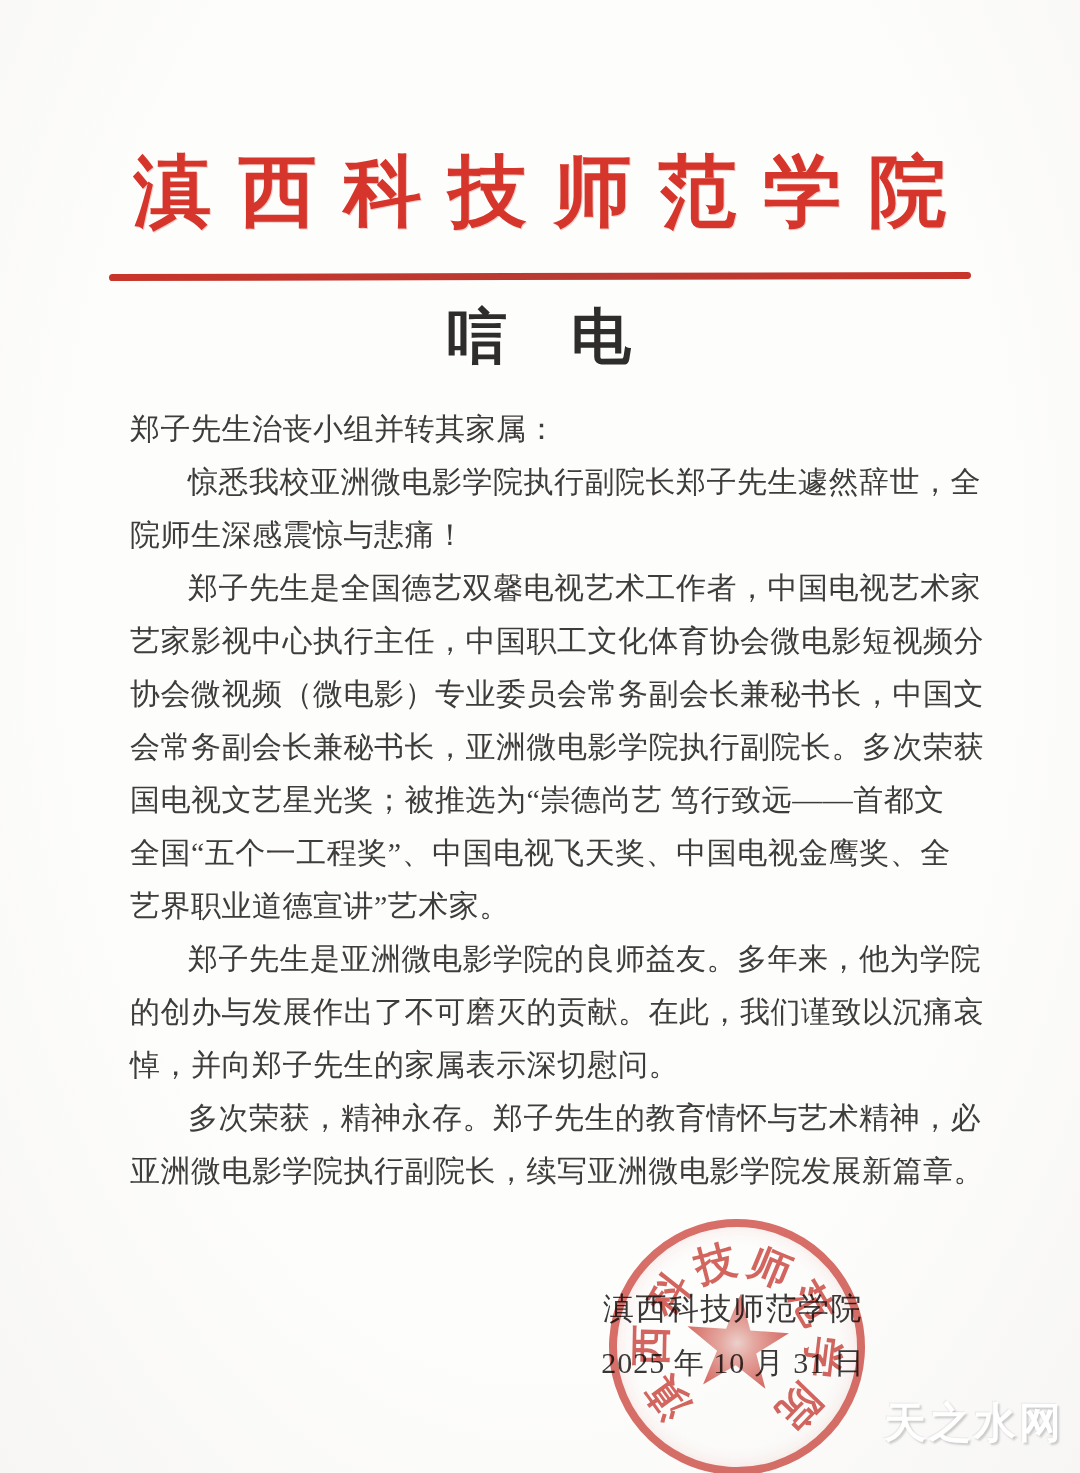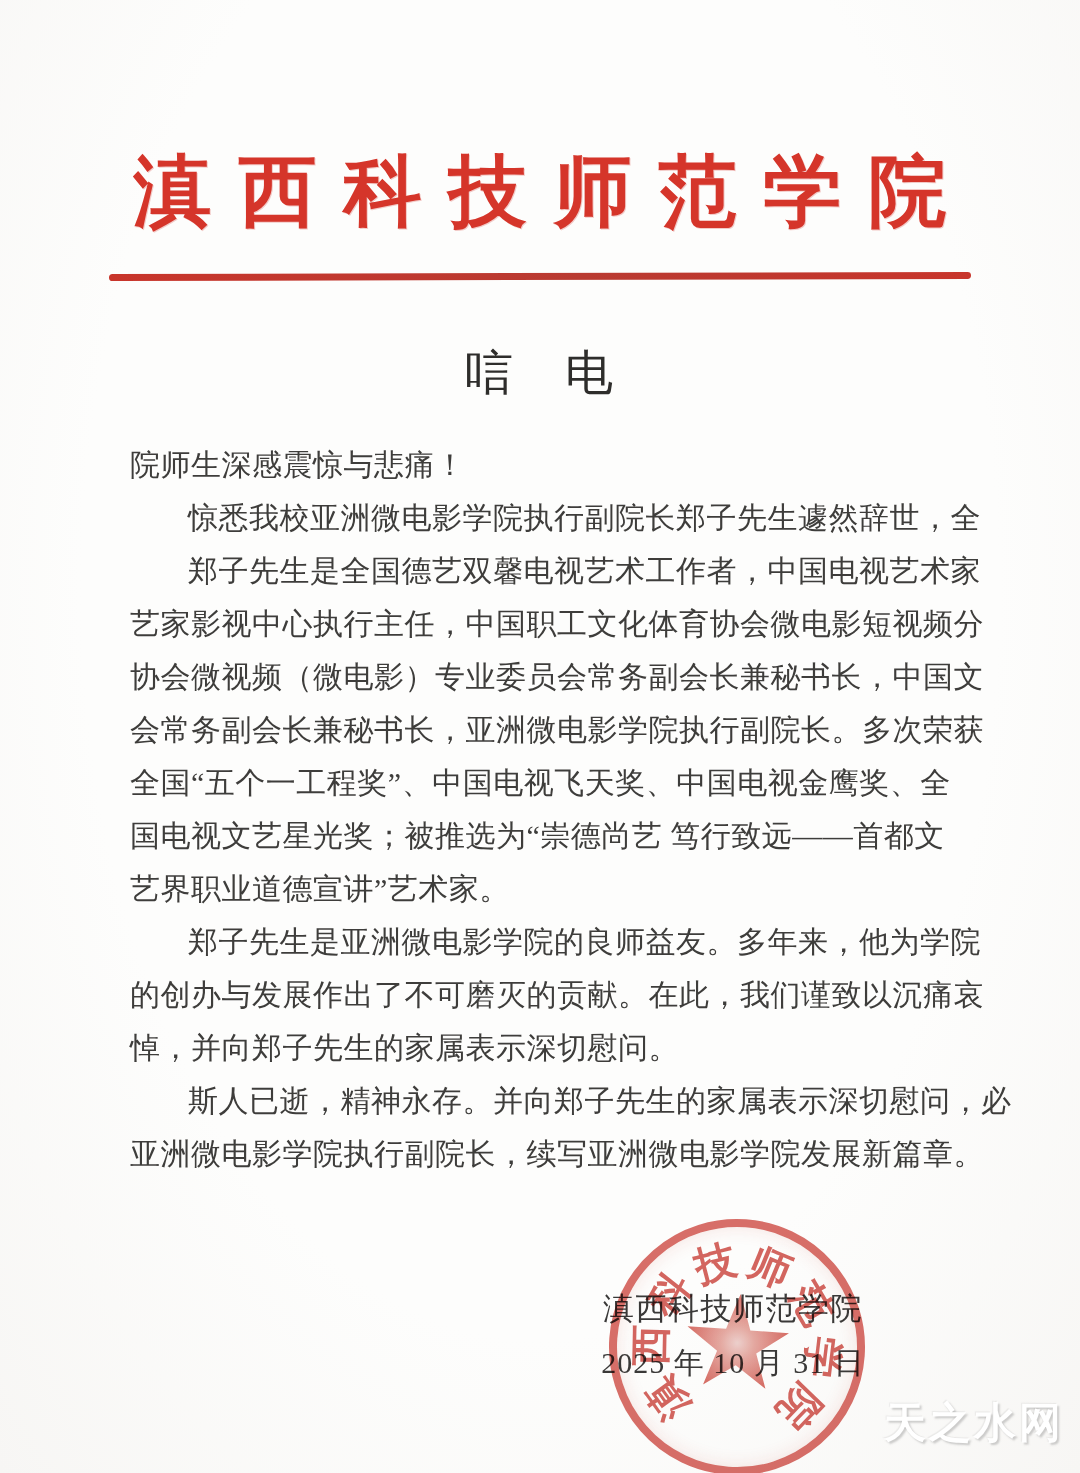--- a/index.html
+++ b/index.html
@@ -26,25 +26,25 @@
   }
   .rule {
     width: 862px;
     height: 7px;
     margin: 33px auto 0 auto;
     background: linear-gradient(90deg, #c8352b, #b93a31 55%, #c8352b);
     border-radius: 4px;
     transform: rotate(-0.15deg);
   }
   .doc-title {
-    margin-top: 64px;
+    margin-top: 28px;
     text-align: center;
-    font-size: 48px;
+    font-size: 60px;
     line-height: 58px;
-    font-weight: 400;
+    font-weight: 700;
     color: #2e2d2b;
     letter-spacing: 2px;
   }
   .body-block {
     margin: 36px 0 0 130px;
     width: 880px;
     font-size: 30px;
     letter-spacing: 0.5px;
     color: #3e3d3b;
   }
@@ -127,33 +127,34 @@
 
 <div class="page">
 
   <div class="letterhead">滇西科技师范学院</div>
 
   <div class="rule"></div>
 
   <div class="doc-title">唁　电</div>
 
   <div class="body-block">
+      <div class="body-line">郑子先生治丧小组并转其家属：</div>
+      <div class="body-line indent">惊悉我校亚洲微电影学院执行副院长郑子先生遽然辞世，全</div>
       <div class="body-line">院师生深感震惊与悲痛！</div>
-      <div class="body-line indent">惊悉我校亚洲微电影学院执行副院长郑子先生遽然辞世，全</div>
       <div class="body-line indent">郑子先生是全国德艺双馨电视艺术工作者，中国电视艺术家</div>
       <div class="body-line">艺家影视中心执行主任，中国职工文化体育协会微电影短视频分</div>
       <div class="body-line">协会微视频（微电影）专业委员会常务副会长兼秘书长，中国文</div>
       <div class="body-line">会常务副会长兼秘书长，亚洲微电影学院执行副院长。多次荣获</div>
+      <div class="body-line">国电视文艺星光奖；被推选为“崇德尚艺 笃行致远——首都文</div>
       <div class="body-line">全国“五个一工程奖”、中国电视飞天奖、中国电视金鹰奖、全</div>
-      <div class="body-line">国电视文艺星光奖；被推选为“崇德尚艺 笃行致远——首都文</div>
       <div class="body-line">艺界职业道德宣讲”艺术家。</div>
       <div class="body-line indent">郑子先生是亚洲微电影学院的良师益友。多年来，他为学院</div>
       <div class="body-line">的创办与发展作出了不可磨灭的贡献。在此，我们谨致以沉痛哀</div>
       <div class="body-line">悼，并向郑子先生的家属表示深切慰问。</div>
-      <div class="body-line indent">斯人已逝，精神永存。并向郑子先生的家属表示深切慰问，必</div>
+      <div class="body-line indent">多次荣获，精神永存。郑子先生的教育情怀与艺术精神，必</div>
       <div class="body-line">亚洲微电影学院执行副院长，续写亚洲微电影学院发展新篇章。</div>
     </div>
 
   <div class="closing">
     <div class="signature">滇西科技师范学院</div>
     <div class="date">2025 年 10 月 31 日</div>
   </div>
 
   <div class="seal">
     <div class="seal-star"></div>

